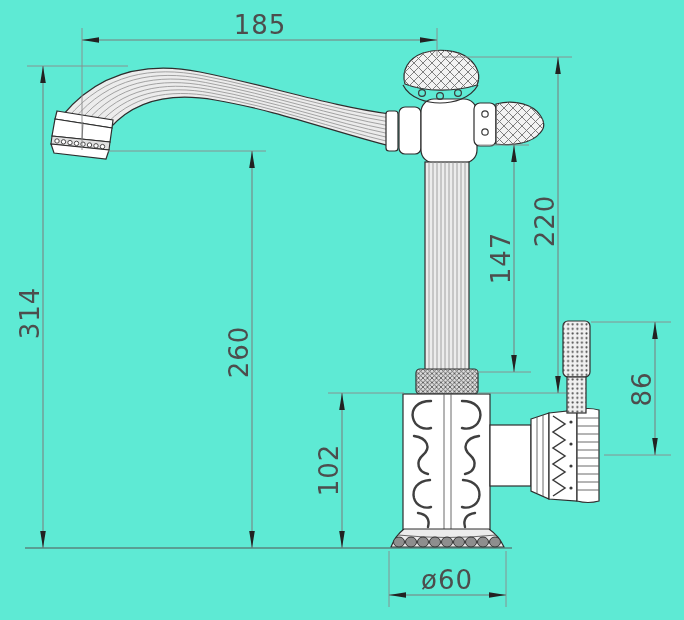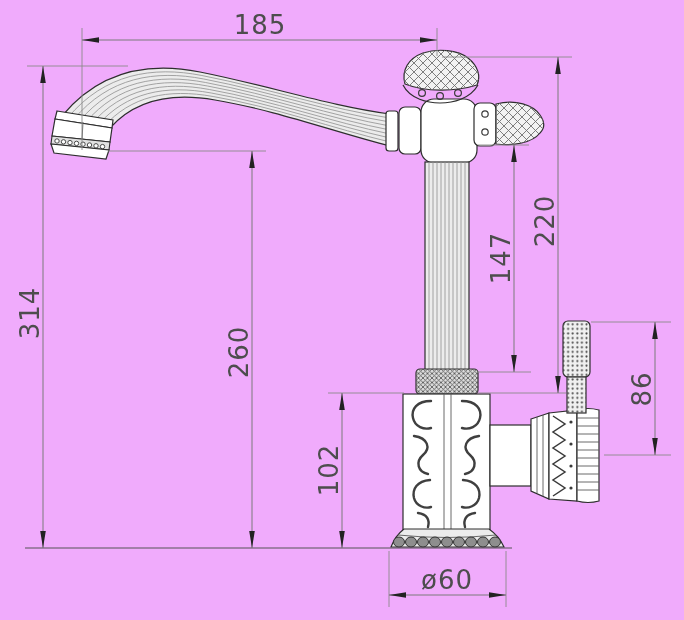--- a/index.html
+++ b/index.html
@@ -1,16 +1,16 @@
 <!DOCTYPE html>
 <html><head>
 <meta charset="utf-8">
 <style>
   html,body{margin:0;padding:0;background:#ffffff;}
-  .sheet{position:relative;width:684px;height:620px;background:#f0abfc;overflow:hidden;
+  .sheet{position:relative;width:684px;height:620px;background:#5eead4;overflow:hidden;
          font-family:"DejaVu Sans",sans-serif;}
   svg{display:block;}
   .dim-text{fill:#4d4d4d;font-size:26px;font-family:"DejaVu Sans",sans-serif;letter-spacing:1px;}
   .dim-line{stroke:#7a7a7a;stroke-width:1;fill:none;}
   .ext-line{stroke:#8a8a8a;stroke-width:0.9;fill:none;}
   .outline{stroke:#2e2e2e;stroke-width:1.2;fill:none;}
   .outline-fill{stroke:#2e2e2e;stroke-width:1.2;fill:#ffffff;}
   .rib{stroke:#8f8f8f;stroke-width:0.8;fill:none;}
   .ornament{stroke:#3f3f3f;stroke-width:2.4;fill:none;stroke-linecap:round;}
   .thinline{stroke:#5a5a5a;stroke-width:0.9;fill:none;}

